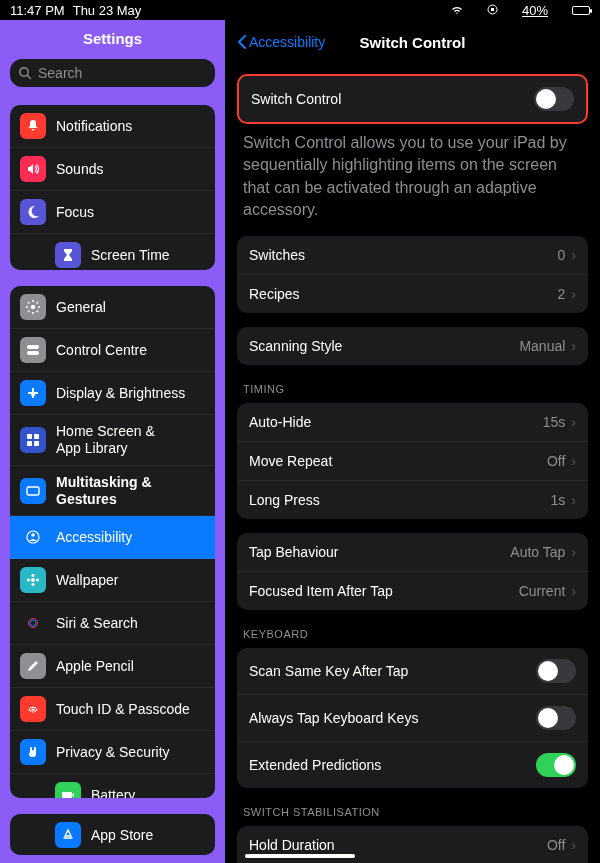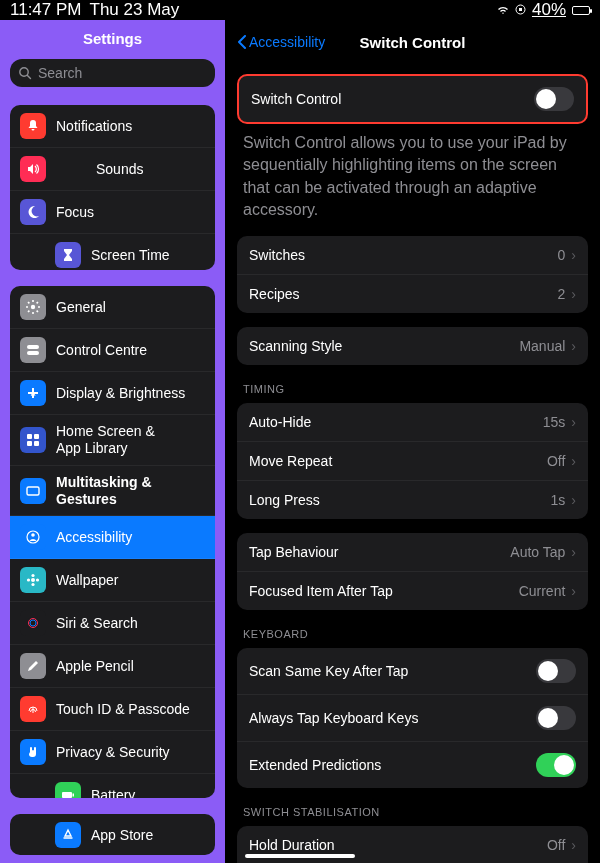--- a/index.html
+++ b/index.html
@@ -4,24 +4,24 @@
 <style>
   * { box-sizing: border-box; margin: 0; padding: 0; }
   body {
     width: 600px; height: 863px;
     background: #000; color: #fff;
     font-family: -apple-system, "Helvetica Neue", Arial, sans-serif;
     font-size: 14px; overflow: hidden; position: relative;
   }
   .statusbar {
     height: 20px; display: flex; justify-content: space-between;
-    align-items: center; padding: 0 10px; font-size: 17px; color: #fff;
+    align-items: center; padding: 0 10px; font-size: 13px; color: #fff;
   }
   .statusbar .left { display:flex; gap:8px; }
-  .statusbar .right { display:flex; gap:6px; align-items:center;text-decoration:underline; }
+  .statusbar .right { display:flex; gap:24px; align-items:center;text-decoration:underline; }
   .battery { width:18px; height:9px; border:1px solid #fff; border-radius:2px; position:relative; }
   .battery::after { content:""; position:absolute; right:-3px; top:2px; width:2px; height:4px; background:#fff; border-radius:1px;}
   .battery .fill { background:#fff; height:100%; width:40%; }
 
   .app { display:flex; height: calc(100% - 20px); }
 
   
   .sidebar { width: 225px; background:#8b5cf6; display:flex; flex-direction:column; }
   .sidebar-title { text-align:center; font-weight:600; font-size:15px; padding:10px 0 12px; }
   .search {
@@ -125,21 +125,21 @@
           </div>
           <div class="sb-label" style="white-space: pre-line;">Notifications</div>
         </div>
         <div class="sb-item">
           <div class="sb-icon" style="background: rgb(255, 45, 85);">
             <svg width="16" height="16" viewBox="0 0 16 16">
               <path d="M3 6h2l3-3v10l-3-3H3z" fill="#fff"></path>
               <path d="M10 5a4 4 0 0 1 0 6M11.5 3.5a6 6 0 0 1 0 9" fill="none" stroke="#fff" stroke-width="1.2"></path>
             </svg>
           </div>
-          <div class="sb-label" style="white-space: pre-line; margin-left: 40px;">Sounds</div>
+          <div class="sb-label" style="white-space: pre-line;">Sounds</div>
         </div>
         <div class="sb-item">
           <div class="sb-icon" style="background: rgb(88, 86, 214);">
             <svg width="16" height="16" viewBox="0 0 16 16">
               <path d="M10 2a6 6 0 1 0 4 10 5 5 0 0 1-4-10z" fill="#fff"></path>
             </svg>
           </div>
           <div class="sb-label" style="white-space: pre-line;">Focus</div>
         </div>
         <div class="sb-item">

